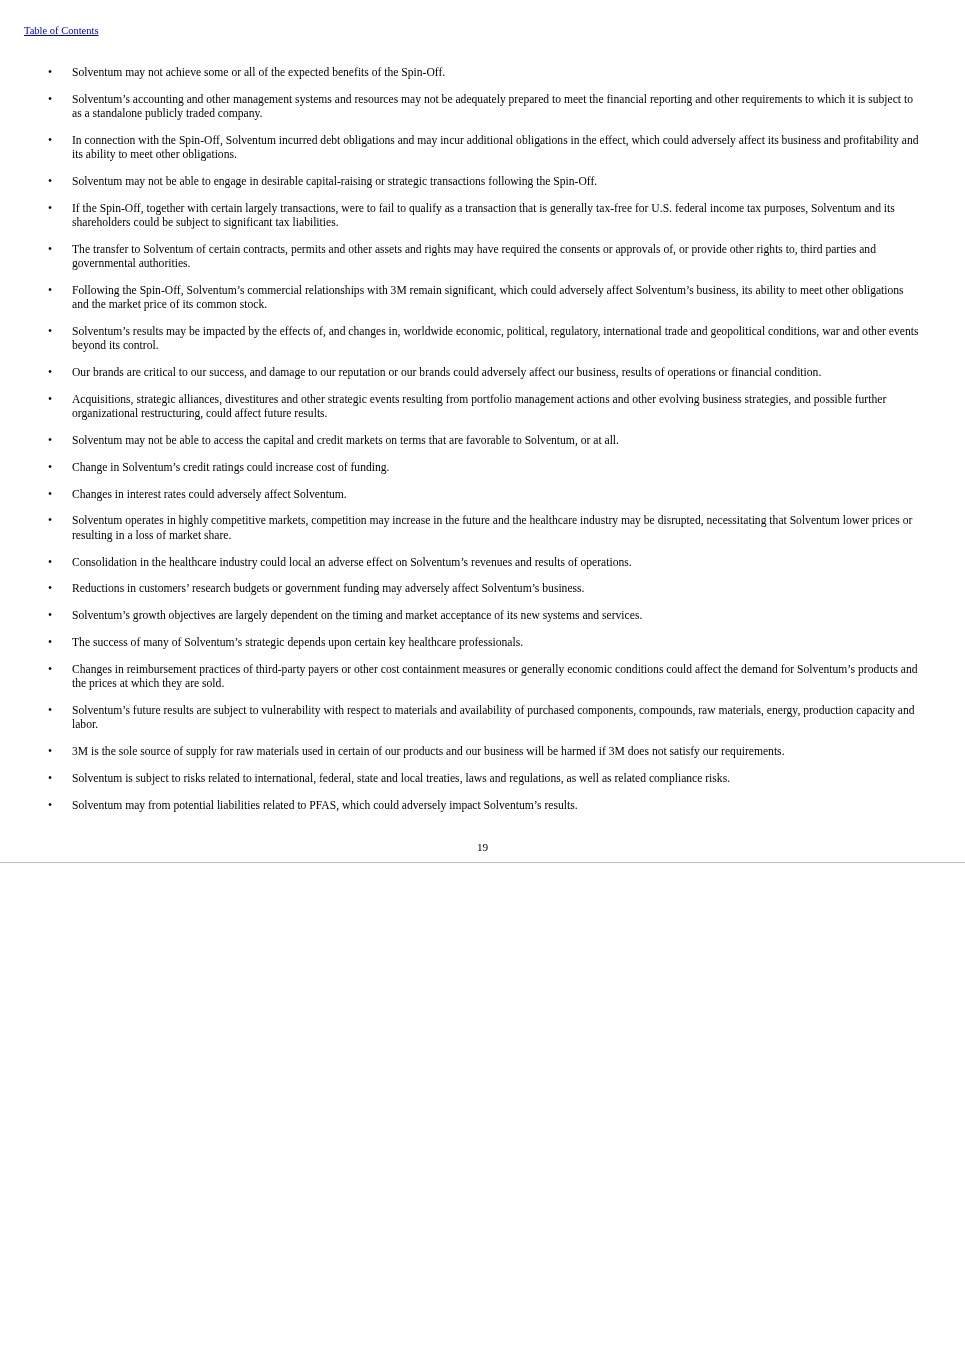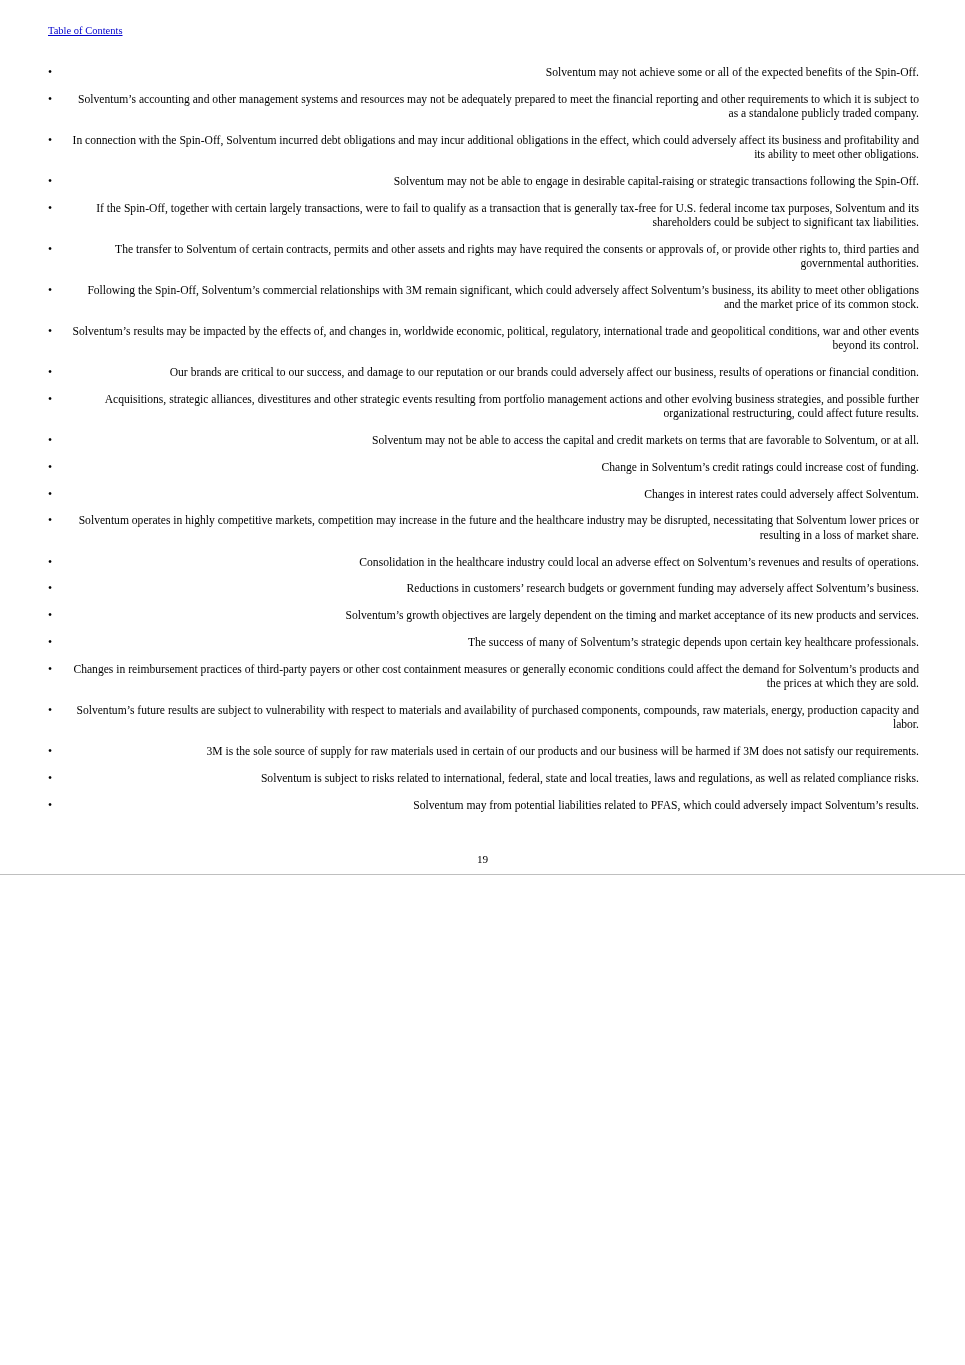--- a/index.html
+++ b/index.html
@@ -15,21 +15,20 @@
     position: relative;
   }
   .page {
     position: relative;
     width: 965px;
     height: 1365px;
     box-sizing: border-box;
   }
   .toc-link-wrap {
     padding: 20px 0 0 24px;
-    margin-left: 24px;
   }
   .toc-link {
     font-family: "Liberation Serif", serif;
     font-size: 10.5px;
     color: #0000cc;
     text-decoration: underline;
     cursor: pointer;
   }
   .content {
     padding: 28px 28px 0 28px;
@@ -51,26 +50,25 @@
   ul.bullets li .bullet-mark {
     position: absolute;
     left: 20px;
     top: 0px;
     font-size: 11.6px;
     line-height: 14.3px;
   }
   ul.bullets li .bullet-text {
     display: block;
     padding-right: 18px;
-    text-align: right;
   }
   .page-number {
     text-align: center;
     font-size: 11.2px;
-    margin-top: 40px;
+    margin-top: 28px;
     color: #000000;
   }
   .footer-rule {
     margin-top: 9px;
     height: 1px;
     background: #bfbfbf;
     width: 100%;
   }
 </style>
 </head>
@@ -143,21 +141,21 @@
       <li>
         <span class="bullet-mark">•</span>
         <span class="bullet-text">Consolidation in the healthcare industry could local an adverse effect on Solventum’s revenues and results of operations.</span>
       </li>
       <li>
         <span class="bullet-mark">•</span>
         <span class="bullet-text">Reductions in customers’ research budgets or government funding may adversely affect Solventum’s business.</span>
       </li>
       <li>
         <span class="bullet-mark">•</span>
-        <span class="bullet-text">Solventum’s growth objectives are largely dependent on the timing and market acceptance of its new products and services.</span>
+        <span class="bullet-text">Solventum’s growth objectives are largely dependent on the timing and market acceptance of its new systems and services.</span>
       </li>
       <li>
         <span class="bullet-mark">•</span>
         <span class="bullet-text">The success of many of Solventum’s strategic depends upon certain key healthcare professionals.</span>
       </li>
       <li>
         <span class="bullet-mark">•</span>
         <span class="bullet-text">Changes in reimbursement practices of third-party payers or other cost containment measures or generally economic conditions could affect the demand for Solventum’s products and the prices at which they are sold.</span>
       </li>
       <li>

